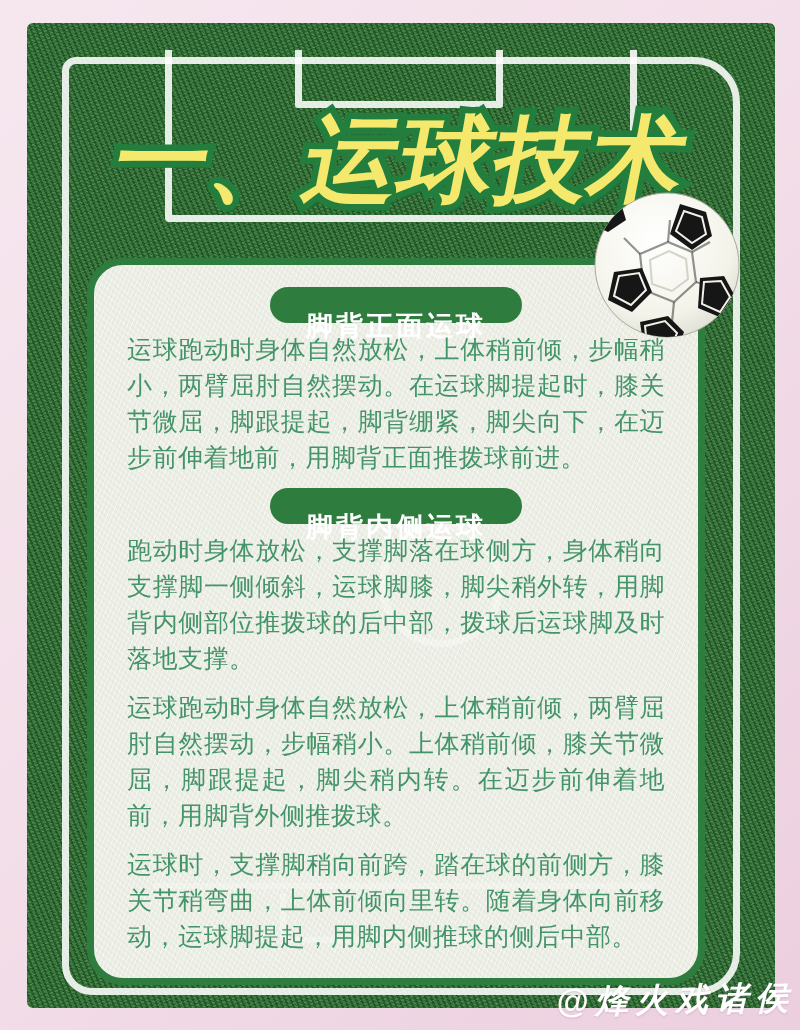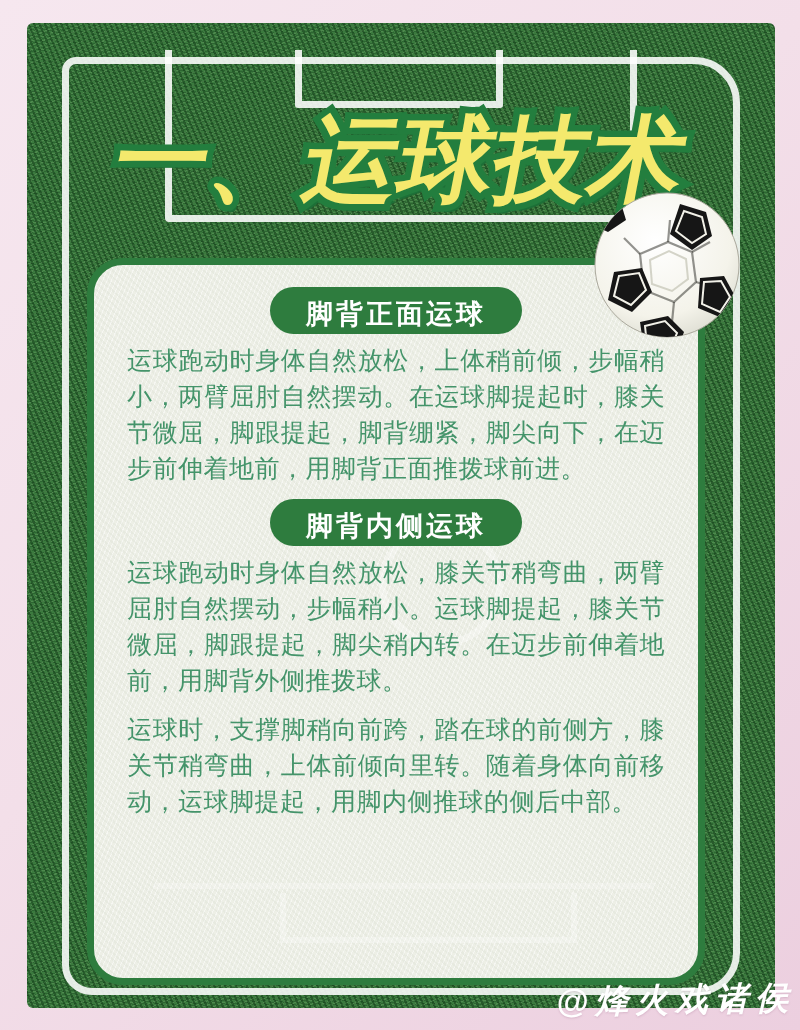--- a/index.html
+++ b/index.html
@@ -77,21 +77,21 @@
     left:186px; top:628px; width:297px; height:50px;
     position:absolute; border:6px solid rgba(255,255,255,.28); border-top:none;
   }
 
   .card-inner { position:relative; z-index:1; padding:22px 33px 0; }
 
   .pill {
     width:max-content; margin:0 auto 8px;
     background:#2e7c3e; color:#ffffff;
     font-size:27px; font-weight:700; letter-spacing:3px;
-    padding:4px 36px; height:47px; line-height:46px;
+    padding:16px 36px; height:36px; line-height:46px;
     border-radius:26px; text-align:center;
   }
   .para {
     color:#44946a; font-size:25px; line-height:36px;
     letter-spacing:.5px; text-align:justify; margin-bottom:13px;
     font-weight:500;
   }
 
   
   .ball { position:absolute; left:592px; top:190px; width:150px; height:150px; z-index:7; }
@@ -126,22 +126,23 @@
       <div class="ghost-circle"></div>
       <div class="ghost-line"></div>
       <div class="ghost-box"></div>
     </div>
 
     <div class="card-inner">
       <div class="pill">脚背正面运球</div>
       <p class="para">运球跑动时身体自然放松，上体稍前倾，步幅稍小，两臂屈肘自然摆动。在运球脚提起时，膝关节微屈，脚跟提起，脚背绷紧，脚尖向下，在迈步前伸着地前，用脚背正面推拨球前进。</p>
 
       <div class="pill">脚背内侧运球</div>
+      <p class="para">跑动时身体放松，支撑脚落在球侧方，身体稍向支撑脚一侧倾斜，运球脚膝，脚尖稍外转，用脚背内侧部位推拨球的后中部，拨球后运球脚及时落地支撑。</p>
 
-      <p class="para">运球跑动时身体自然放松，膝关节稍弯曲，两臂屈肘自然摆动，步幅稍小。运球脚提起，膝关节微屈，脚跟提起，脚尖稍内转。在迈步前伸着地前，用脚背外侧推拨球。</p>
+      <p class="para">运球跑动时身体自然放松，上体稍前倾，两臂屈肘自然摆动，步幅稍小。上体稍前倾，膝关节微屈，脚跟提起，脚尖稍内转。在迈步前伸着地前，用脚背外侧推拨球。</p>
 
       <p class="para">运球时，支撑脚稍向前跨，踏在球的前侧方，膝关节稍弯曲，上体前倾向里转。随着身体向前移动，运球脚提起，用脚内侧推球的侧后中部。</p>
     </div>
   </div>
 
   <div class="ball">
     <svg width="150" height="150" viewBox="0 0 150 150">
       <defs>
         <radialGradient id="ballShade" cx="0.42" cy="0.33" r="0.85">
           <stop offset="0" stop-color="#ffffff"></stop>

